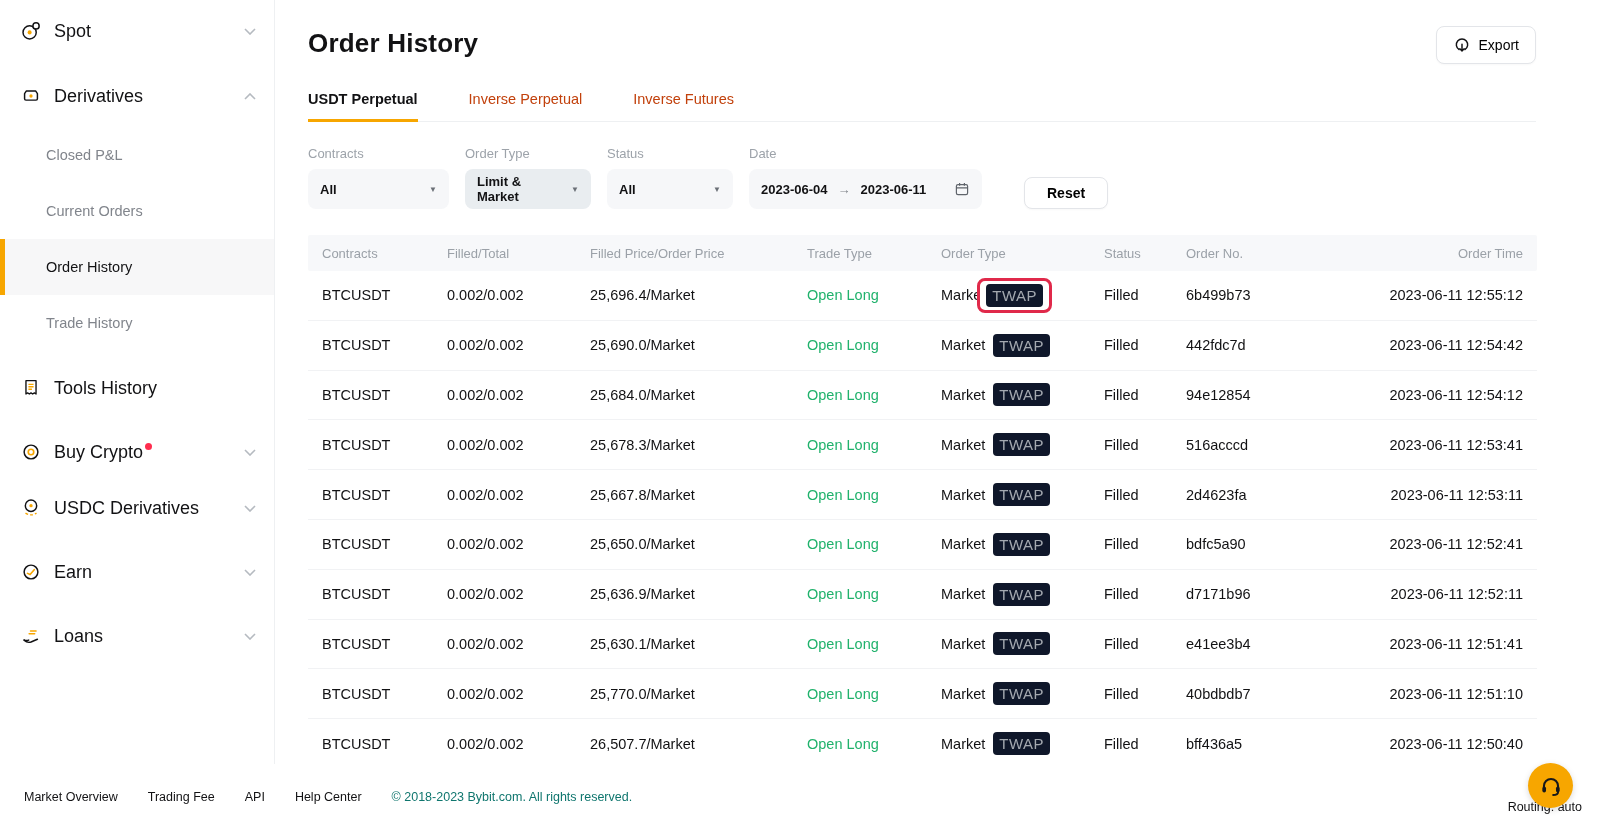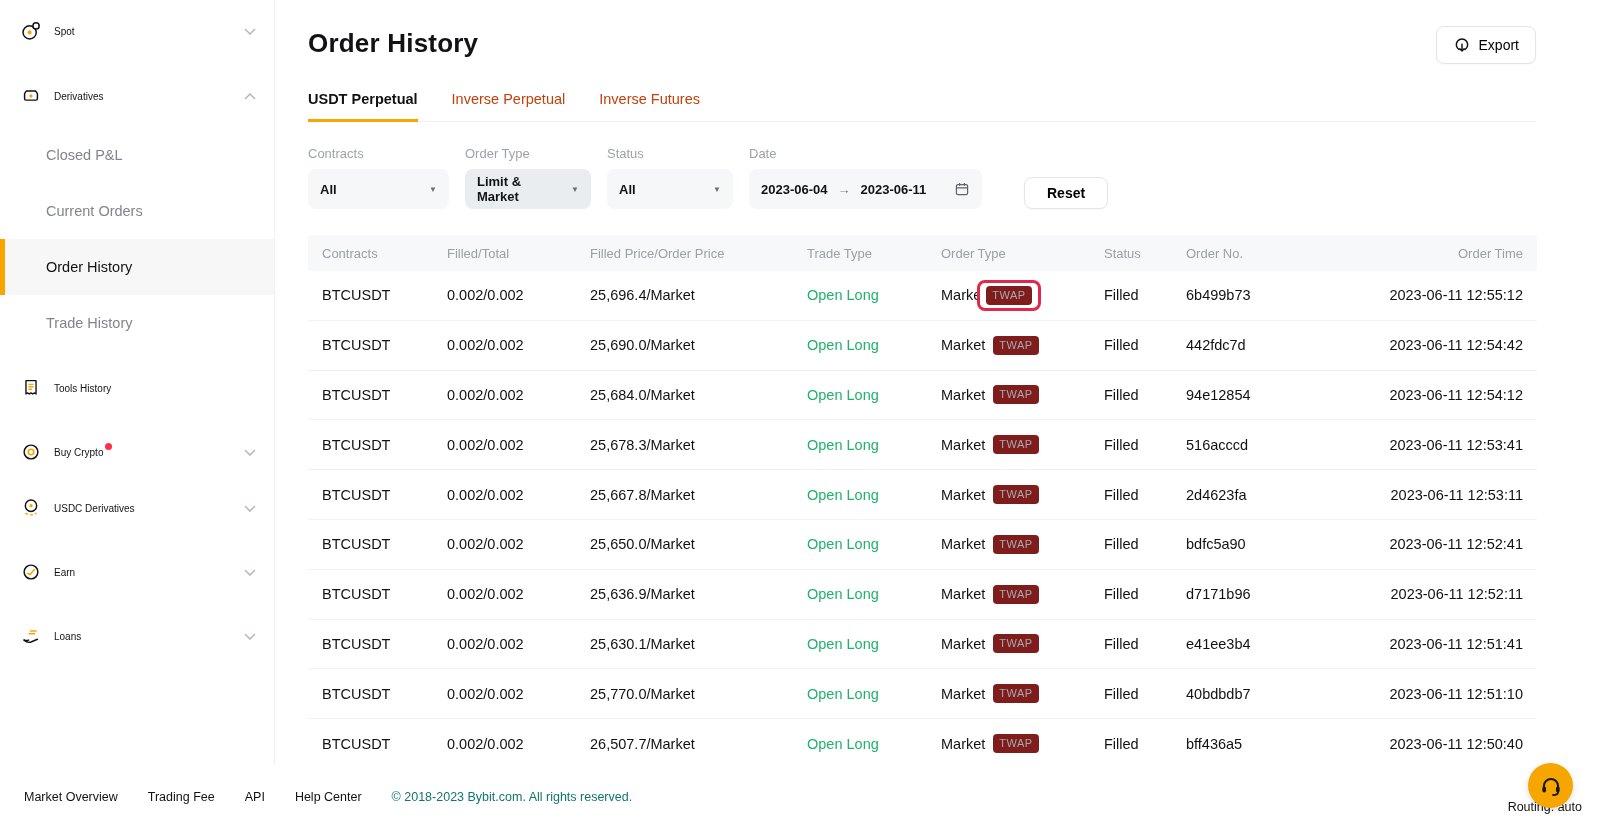--- a/index.html
+++ b/index.html
@@ -4,42 +4,42 @@
 <style>
   * { margin:0; padding:0; box-sizing:border-box; }
   html,body { width:1600px; height:830px; background:#fff; overflow:hidden;
     font-family:"Liberation Sans", sans-serif; color:#121214; }
   .page { position:relative; width:1600px; height:830px; }
 
   
   .sidebar { position:absolute; left:0; top:0; width:275px; height:764px;
     border-right:1px solid #eef0f2; background:#fff; }
   .side-item { height:46px; display:flex; align-items:center; padding:0 18px 0 20px;
-    font-size:10px; color:#121214; cursor:pointer; }
+    font-size:18px; color:#121214; cursor:pointer; }
   .side-item .icon { width:22px; height:22px; margin-right:12px; display:flex;
     align-items:center; justify-content:center; }
   .side-item .chev { margin-left:auto; display:flex; }
   .mt8{margin-top:8px}.mt19{margin-top:19px}.mt14{margin-top:14px}
   .mt10{margin-top:10px}.mt18{margin-top:18px}
   .sub-item { height:56px; display:flex; align-items:center; padding-left:46px;
     font-size:14.5px; color:#81858c; cursor:pointer; }
   .sub-item.active { color:#121214; background:#f7f7f8;
     border-left:5px solid #f7a600; padding-left:41px; }
   .reddot { width:7px; height:7px; border-radius:50%; background:#ff2d4e;
     display:inline-block; margin:-12px 0 0 2px; }
 
   
   .main { position:absolute; left:276px; top:0; width:1324px; height:764px; }
   .page-title { margin:28px 0 0 32px; font-size:26px; font-weight:700; letter-spacing:.2px; }
   .export-btn { position:absolute; top:26px; right:64px; height:38px;
     display:flex; align-items:center; gap:8px; padding:0 16px;
     border:1px solid #e3e5e9; border-radius:8px; background:#fff;
     font-size:14px; font-weight:500; cursor:pointer; box-shadow:0 1px 2px rgba(0,0,0,.03); }
 
-  .tabs { display:flex; gap:34px; margin:32px 64px 0 32px;
+  .tabs { display:flex; gap:51px; margin:32px 64px 0 32px;
     border-bottom:1px solid #eef0f2; padding-bottom:14px; }
   .tab { font-size:14.5px; color:#c2410c; cursor:pointer; position:relative; }
   .tab.active { color:#121214; font-weight:700; }
   .tab.active::after { content:""; position:absolute; left:0; right:0; bottom:-15px;
     height:3px; background:#f7a600; }
 
   .filters { display:flex; margin:24px 0 0 32px; gap:16px; }
   .filter .flabel { font-size:13px; color:#9da3aa; margin-bottom:8px; }
   .fctrl { height:40px; border-radius:8px; background:#f6f7f9; display:flex;
     align-items:center; padding:0 12px; font-size:13px; font-weight:600;
@@ -59,21 +59,21 @@
     align-items:center; }
   .thead { background:#f7f8fa; height:36px; font-size:13px; color:#9ba1a8; border-radius:2px; }
   .thead > div:first-child { padding-left:14px; }
   .thead .c-time { text-align:right; padding-right:14px; }
   .trow { height:49.8px; border-bottom:1px solid #f1f2f4; font-size:14.5px; }
   .trow > div:first-child { padding-left:14px; font-weight:500; }
   .c-trade { color:#20b26c; }
   .c-ordertype { display:flex; align-items:center; }
   .c-time { text-align:right; padding-right:14px; }
   .badge-wrap { display:inline-flex; margin-left:8px; }
-  .badge { background:#7f1d1d; color:#a4a9b0; font-size:11px; line-height:1;
+  .badge { background:#0f172a; color:#a4a9b0; font-size:15px; line-height:1;
     padding:4px 6px; border-radius:4px; letter-spacing:.5px; }
   .badge-wrap.annotated { border:3px solid #e0294a; border-radius:8px;
     padding:3px 6px; margin-left:-8px; background:#fff; position:relative; }
 
   
   .footer { position:absolute; left:8px; bottom:0; width:1600px; height:66px;
     display:flex; align-items:center; padding-left:16px; background:#fff; }
   .footer a { font-size:12.5px; font-weight:500; color:#121214; text-decoration:none;
     margin-right:30px; cursor:pointer; }
   .copyright { font-size:12.5px; color:#0f766e; }

